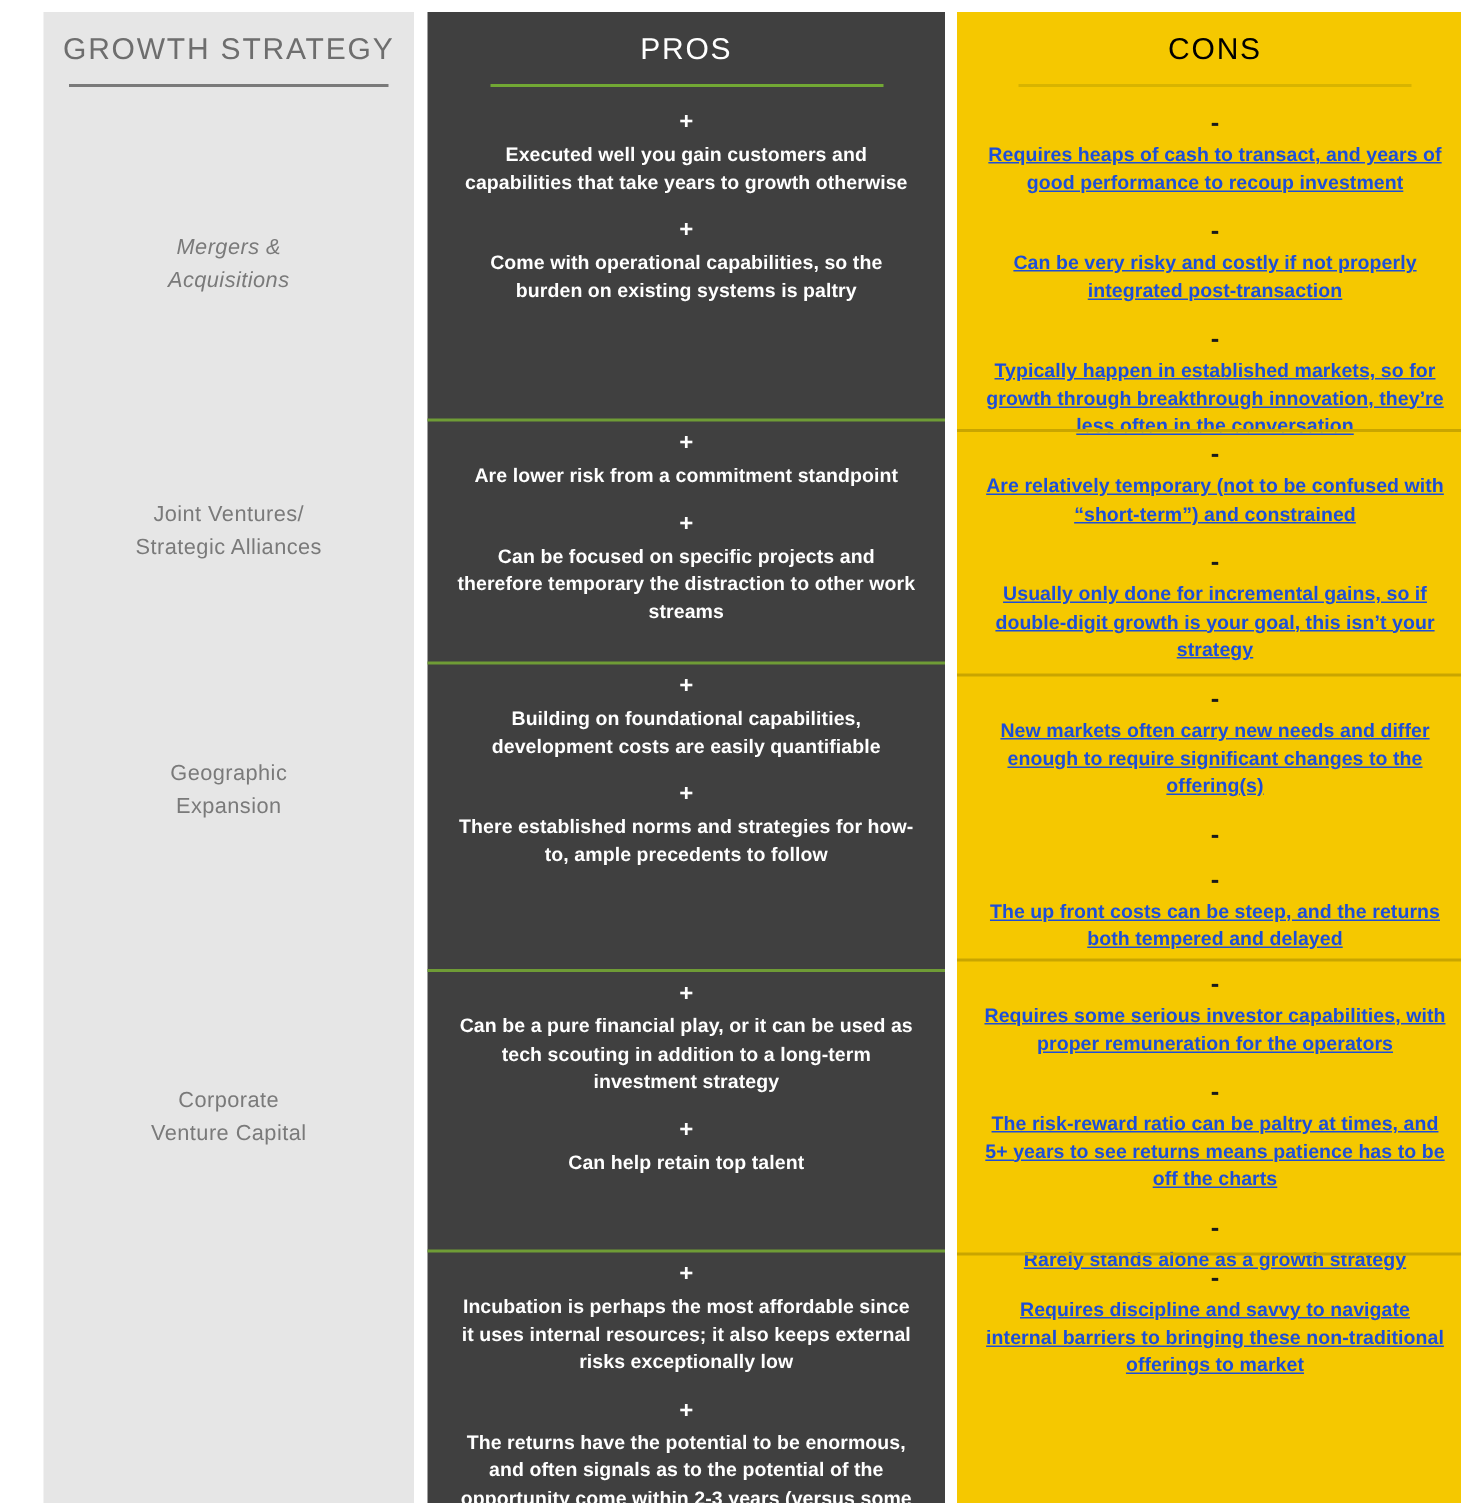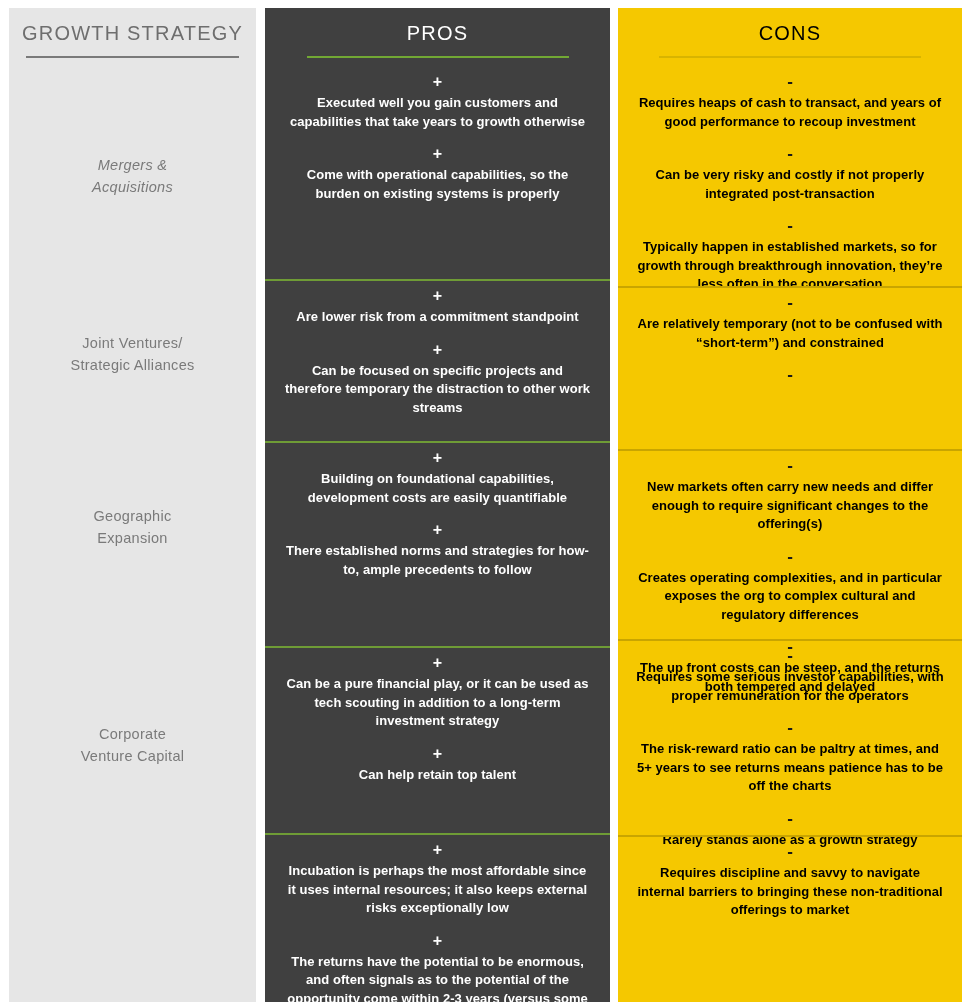--- a/index.html
+++ b/index.html
@@ -18,20 +18,21 @@
     position: relative;
     width: 974px;
     height: 1002px;
   }
 
   
   .col {
     position: absolute;
     top: 8px;
     box-sizing: border-box;
+    margin-left: 20px;
   }
 
   .col-strategy {
     left: 9px;
     width: 247px;
     height: 994px;
     background: #e6e6e6;
   }
   .col-pros {
     left: 265px;
@@ -125,21 +126,21 @@
     font-size: 13px;
     font-weight: 600;
     line-height: 18.5px;
     letter-spacing: 0.05px;
   }
 
   .col-pros .item-sign,
   .col-pros .item-text { color: #ffffff; }
 
   .col-cons .item-sign { color: #1a1a1a; font-size: 17px; }
-  .col-cons .item-text { color: #000000; }
+  .col-cons .item-text { color: #1d4ed8; text-decoration: underline; }
 </style>
 </head>
 <body>
 
 <div class="board">
 
   <div class="col col-strategy">
     <div class="col-header">
       <span class="htext">GROWTH STRATEGY</span>
       <div class="header-rule"></div>
@@ -161,21 +162,21 @@
       <div class="header-rule"></div>
     </div>
 
     <div class="cell" style="top:66px;">
       <div class="item">
         <span class="item-sign">+</span>
         <span class="item-text">Executed well you gain customers and capabilities that take years to growth otherwise</span>
       </div>
       <div class="item">
         <span class="item-sign">+</span>
-        <span class="item-text">Come with operational capabilities, so the burden on existing systems is properly</span>
+        <span class="item-text">Come with operational capabilities, so the burden on existing systems is paltry</span>
       </div>
     </div>
     <div class="cell-divider" style="top:271px;">
         <div class="cell-divider-inner"></div>
       </div>
 
     <div class="cell" style="top:280px;">
       <div class="item">
         <span class="item-sign">+</span>
         <span class="item-text">Are lower risk from a commitment standpoint</span>
@@ -253,34 +254,34 @@
         <div class="cell-divider-inner"></div>
       </div>
 
     <div class="cell" style="top:287px;">
       <div class="item">
         <span class="item-sign">-</span>
         <span class="item-text">Are relatively temporary (not to be confused with “short-term”) and constrained</span>
       </div>
       <div class="item">
         <span class="item-sign">-</span>
+        <span class="item-text">Usually only done for incremental gains, so if double-digit growth is your goal, this isn’t your strategy</span>
       </div>
     </div>
     <div class="cell-divider" style="top:441px;">
         <div class="cell-divider-inner"></div>
       </div>
 
     <div class="cell" style="top:450px;">
       <div class="item">
         <span class="item-sign">-</span>
         <span class="item-text">New markets often carry new needs and differ enough to require significant changes to the offering(s)</span>
       </div>
       <div class="item">
         <span class="item-sign">-</span>
-        <span class="item-text">Creates operating complexities, and in particular exposes the org to complex cultural and regulatory differences</span>
       </div>
       <div class="item">
         <span class="item-sign">-</span>
         <span class="item-text">The up front costs can be steep, and the returns both tempered and delayed</span>
       </div>
     </div>
     <div class="cell-divider" style="top:631px;">
         <div class="cell-divider-inner"></div>
       </div>
 

